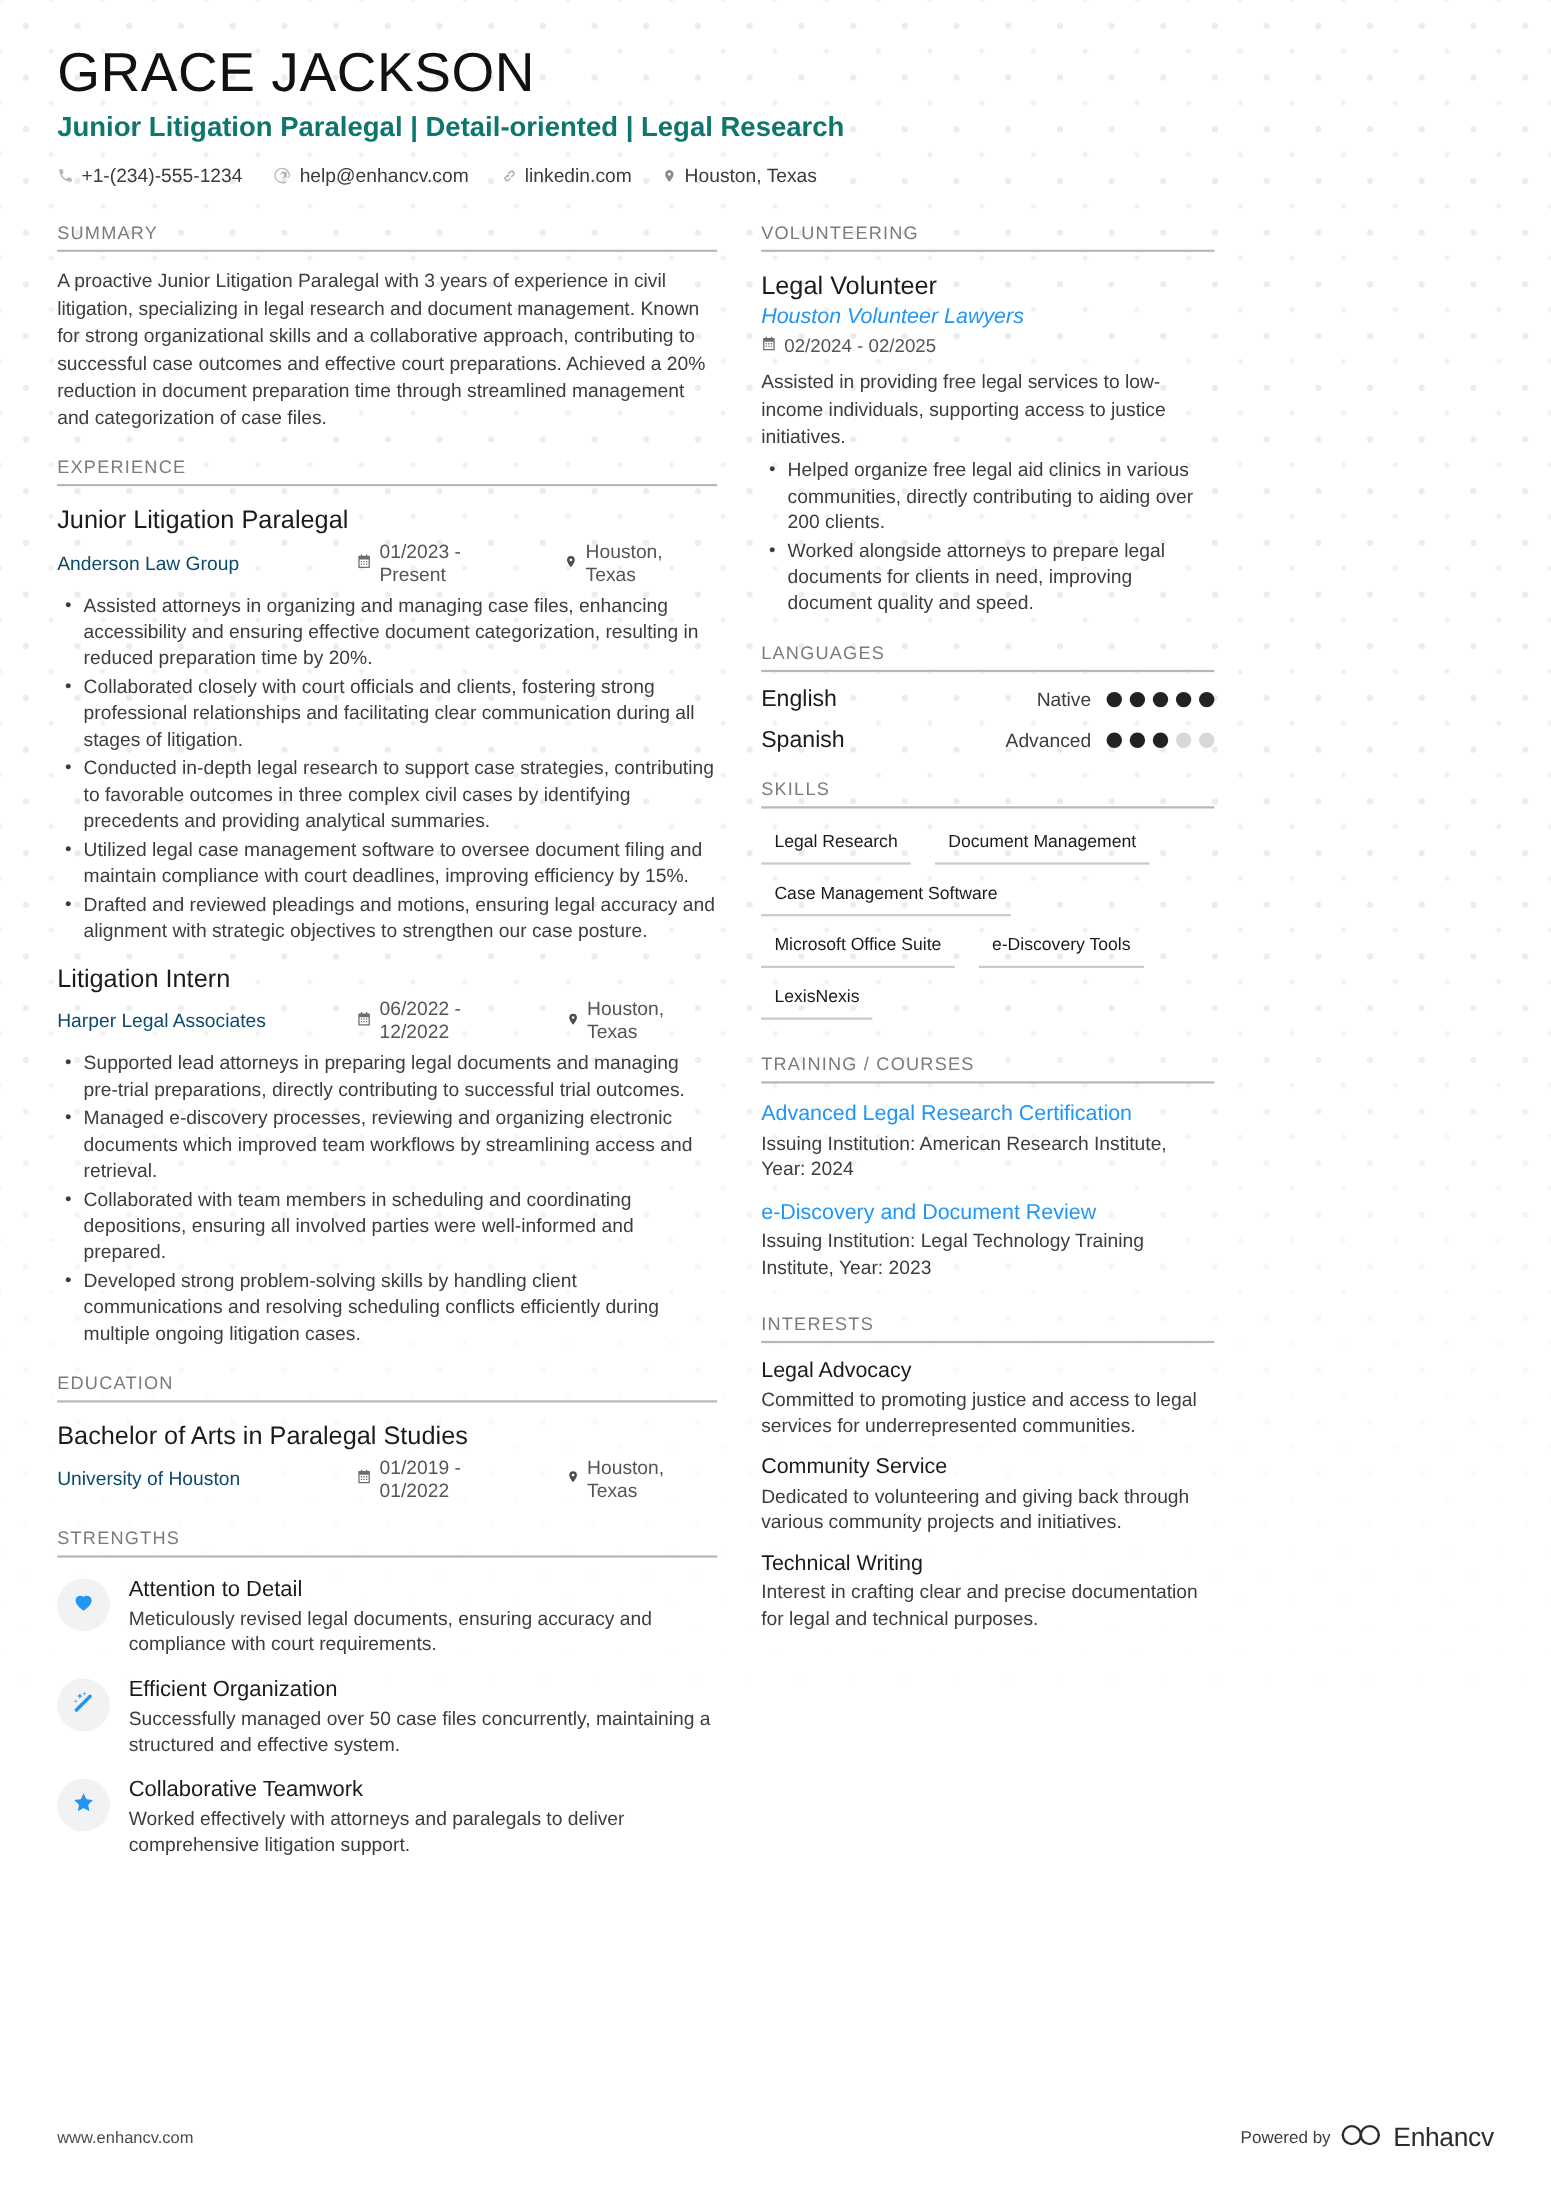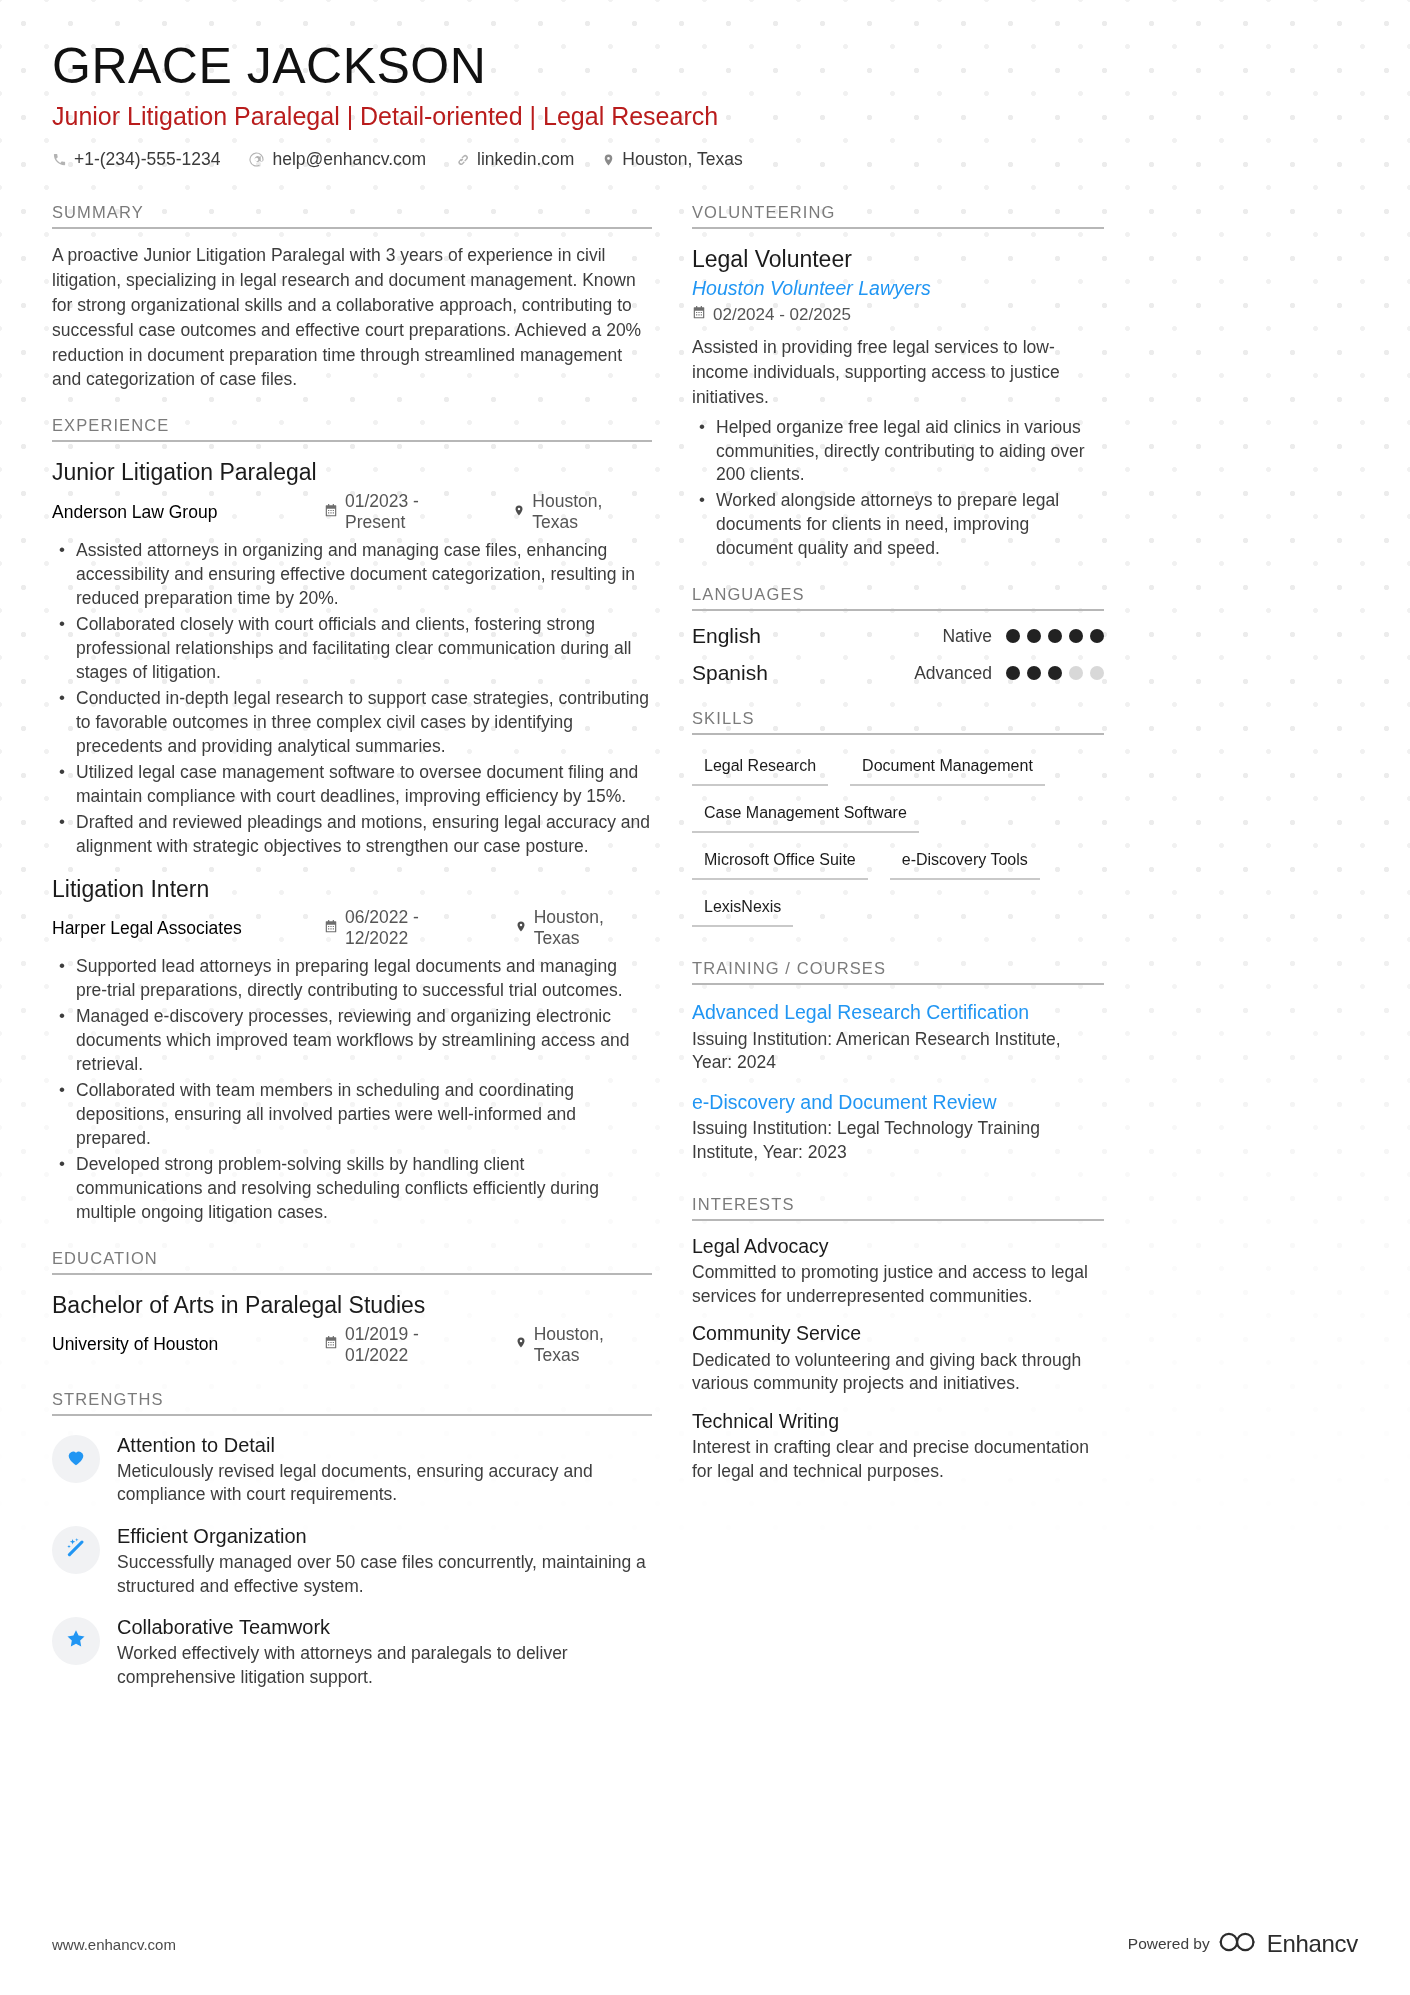--- a/index.html
+++ b/index.html
@@ -41,24 +41,24 @@
   .name {
     font-size: 50px;
     font-weight: 400;
     letter-spacing: 0.5px;
     color: #111111;
     line-height: 1.12;
     font-family: "Liberation Sans", sans-serif;
   }
   .headline {
     font-size: 25px;
-    color: #b91c1c;
+    color: #0f766e;
     margin-top: 7px;
     line-height: 1.25;
-    font-weight: 400;
+    font-weight: 700;
   }
   .contacts {
     display: flex;
     align-items: center;
     gap: 28px;
     margin-top: 17px;
     font-size: 17.5px;
     color: #3b3b3b;
     flex-wrap: wrap;
   }
@@ -99,21 +99,21 @@
     color: #1b1b1b;
     font-weight: 400;
     line-height: 1.25;
   }
   .entry-meta {
     display: flex;
     align-items: center;
     margin-top: 4px;
     font-size: 17.5px;
   }
-  .entry-org { color: #000000; flex: 0 0 auto; min-width: 272px; }
+  .entry-org { color: #0c4a6e; flex: 0 0 auto; min-width: 272px; }
   .meta-chunk { display: flex; align-items: center; gap: 7px; color: #555555; }
   .meta-chunk + .meta-chunk { margin-left: 30px; }
   ul.bullets { margin: 6px 0 0 0; padding-left: 0; list-style: none; }
   ul.bullets li {
     position: relative;
     padding-left: 24px;
     font-size: 17.5px;
     line-height: 1.37;
     color: #3d3d3d;
     margin-top: 2px;

